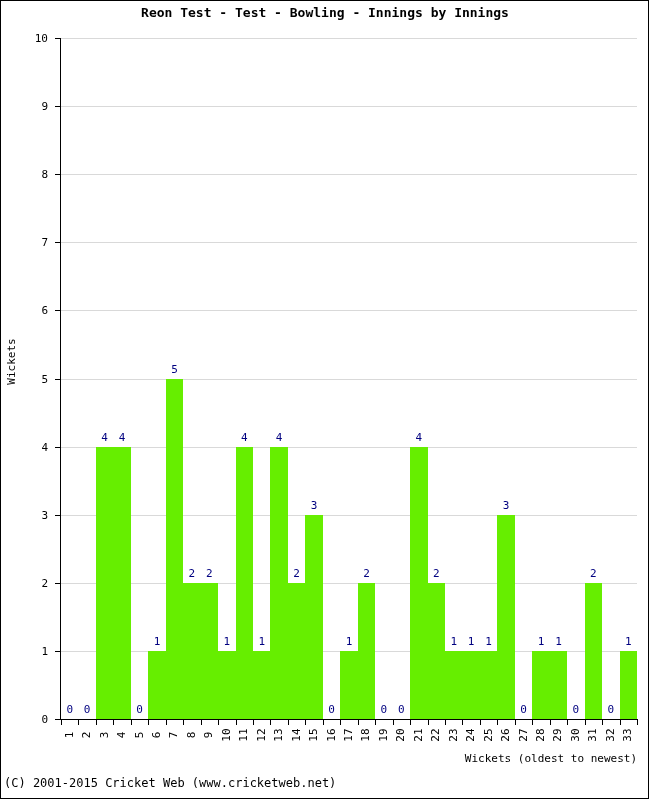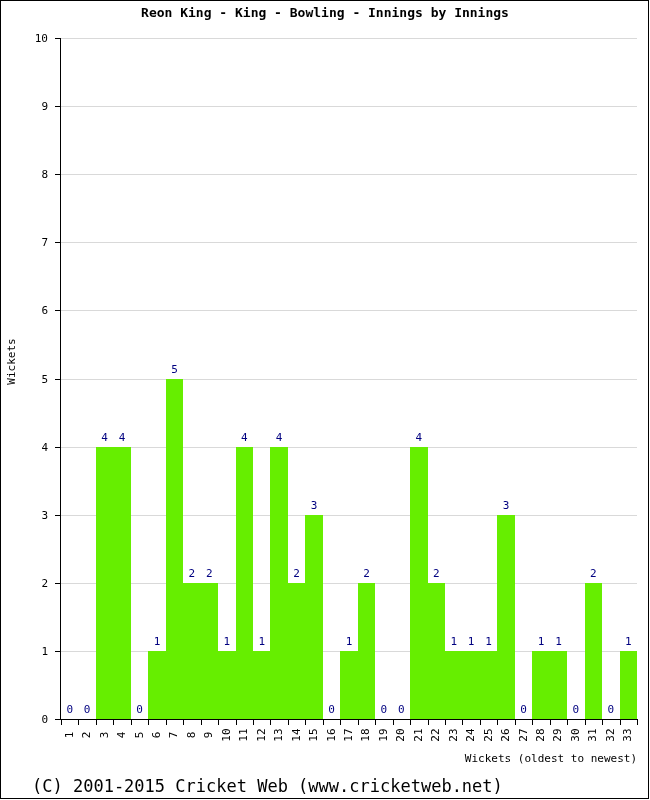--- a/index.html
+++ b/index.html
@@ -127,32 +127,31 @@
     right: 13px;
     top: 752px;
     font-size: 11px;
     color: #000000;
     white-space: nowrap;
   }
   #footer {
     position: absolute;
     left: 4px;
     top: 776px;
-    font-size: 17px;
+    font-size: 12px;
     color: #000000;
     white-space: nowrap;
-    margin-left: 28px;
   }
 </style>
 </head>
 <body>
 
 <div id="frame"></div>
 
-<div id="chart-title">Reon King - King - Bowling - Innings by Innings</div>
+<div id="chart-title">Reon Test - Test - Bowling - Innings by Innings</div>
 
 <div id="y-axis-line"></div>
 <div id="x-axis-line"></div>
 
 <div id="y-axis-title">Wickets</div>
 <div id="x-axis-title">Wickets (oldest to newest)</div>
 
 <div id="y-ticks-group">
     <div class="y-tick" style="top: 719px;"></div>
     <div class="y-tick-label" style="top: 714px;">0</div>

